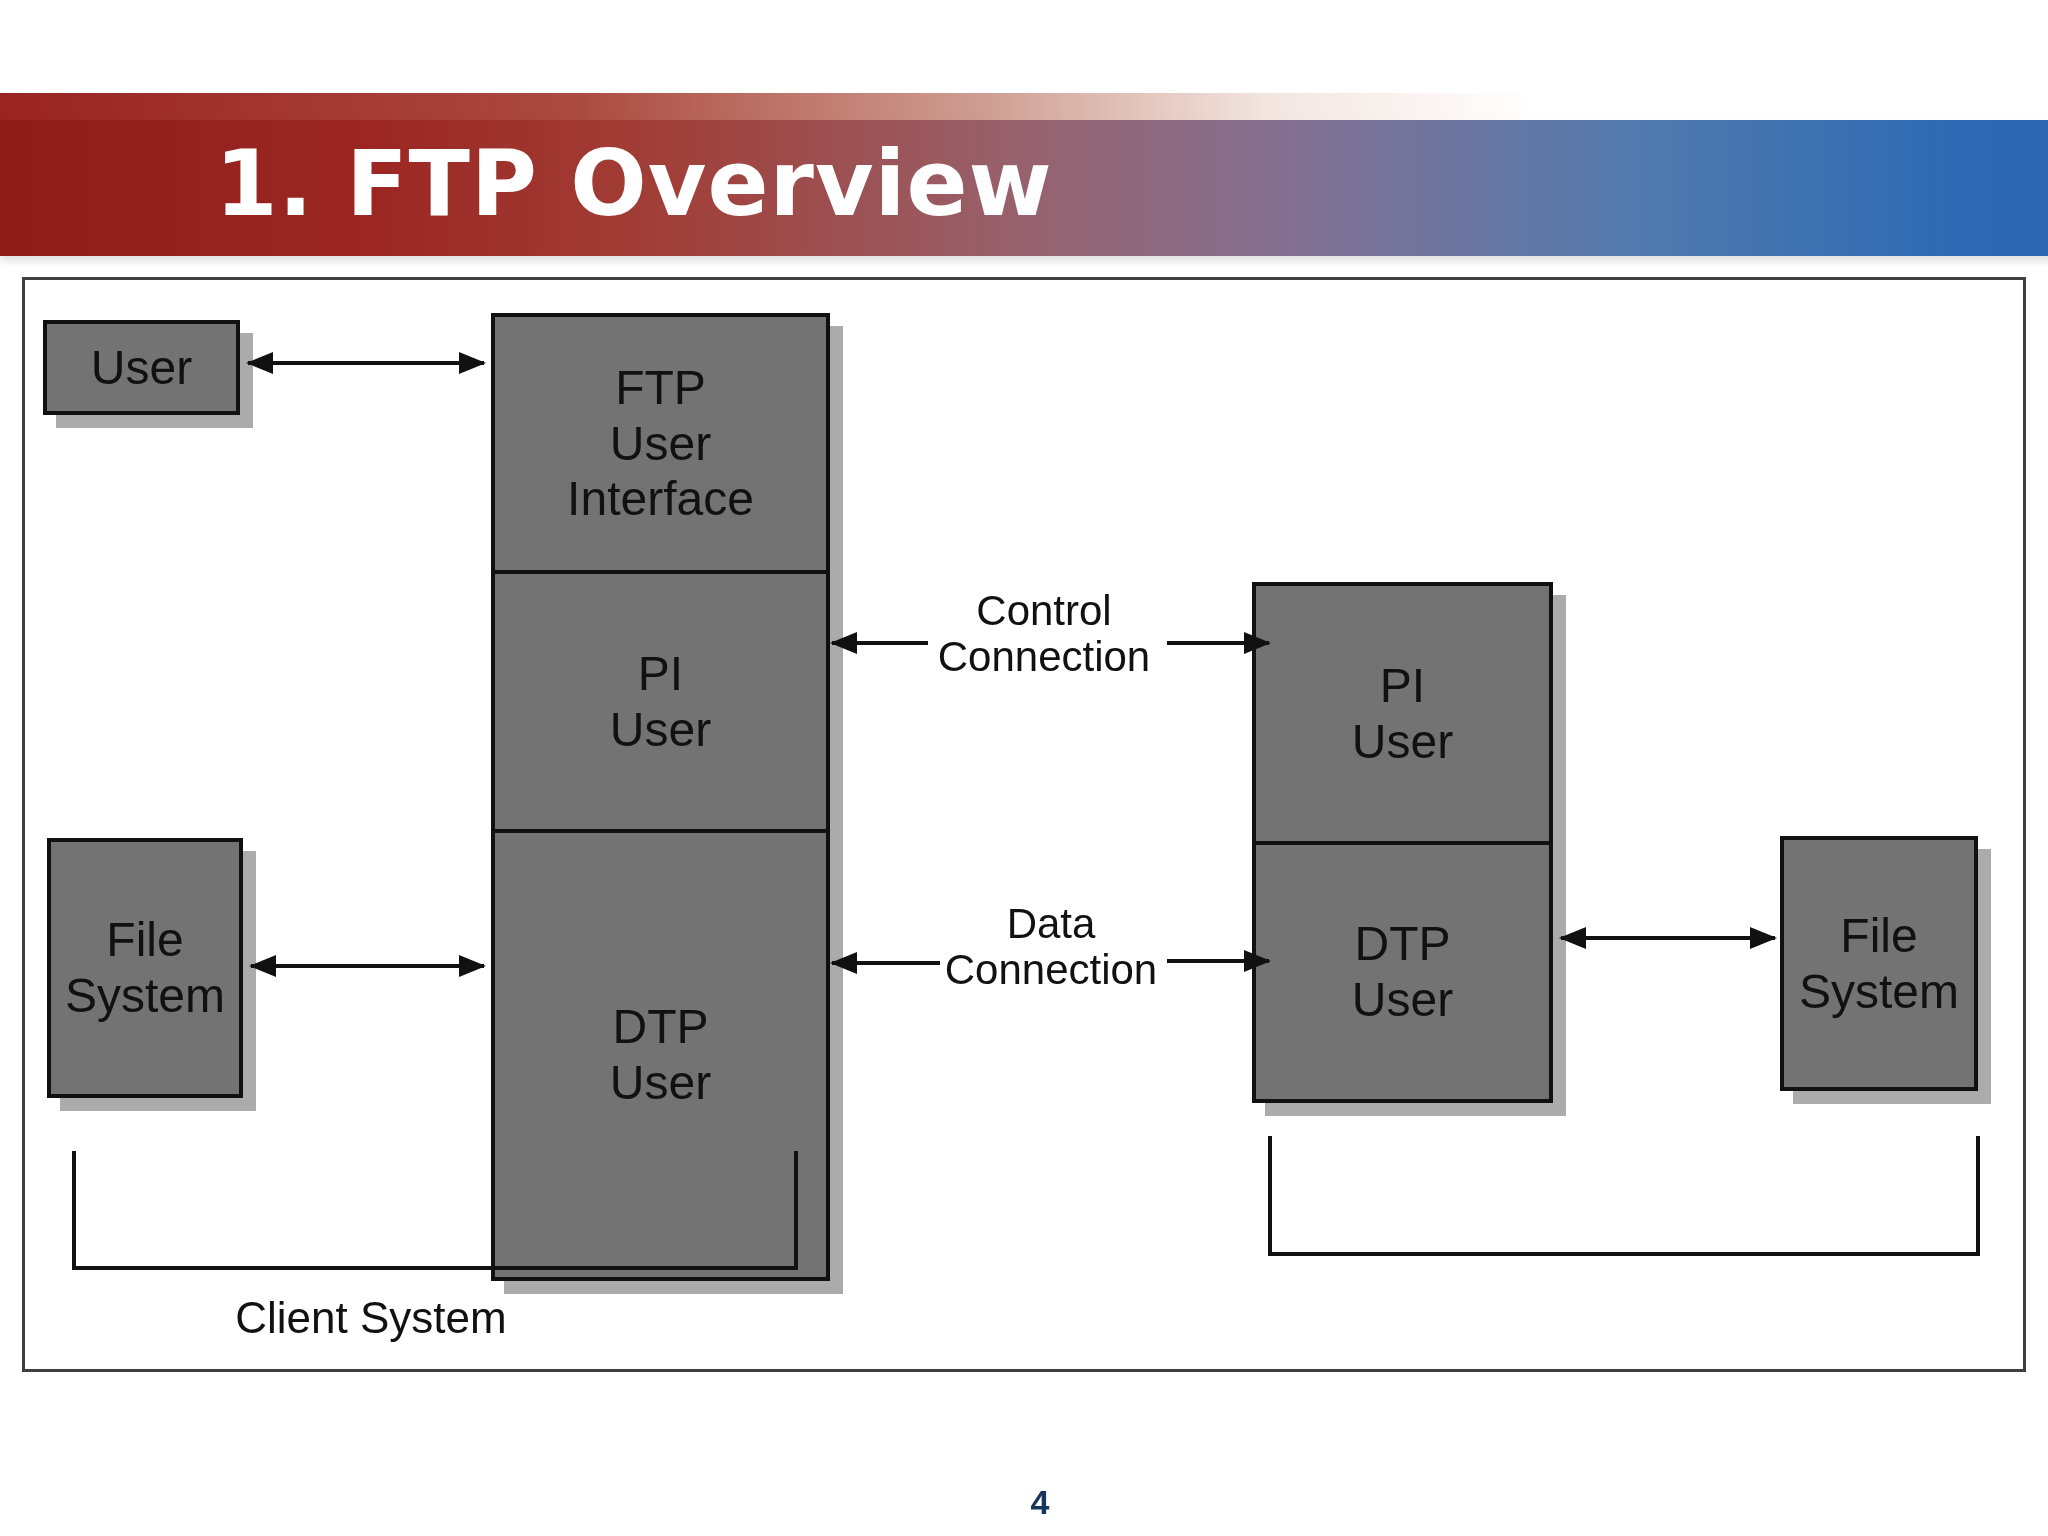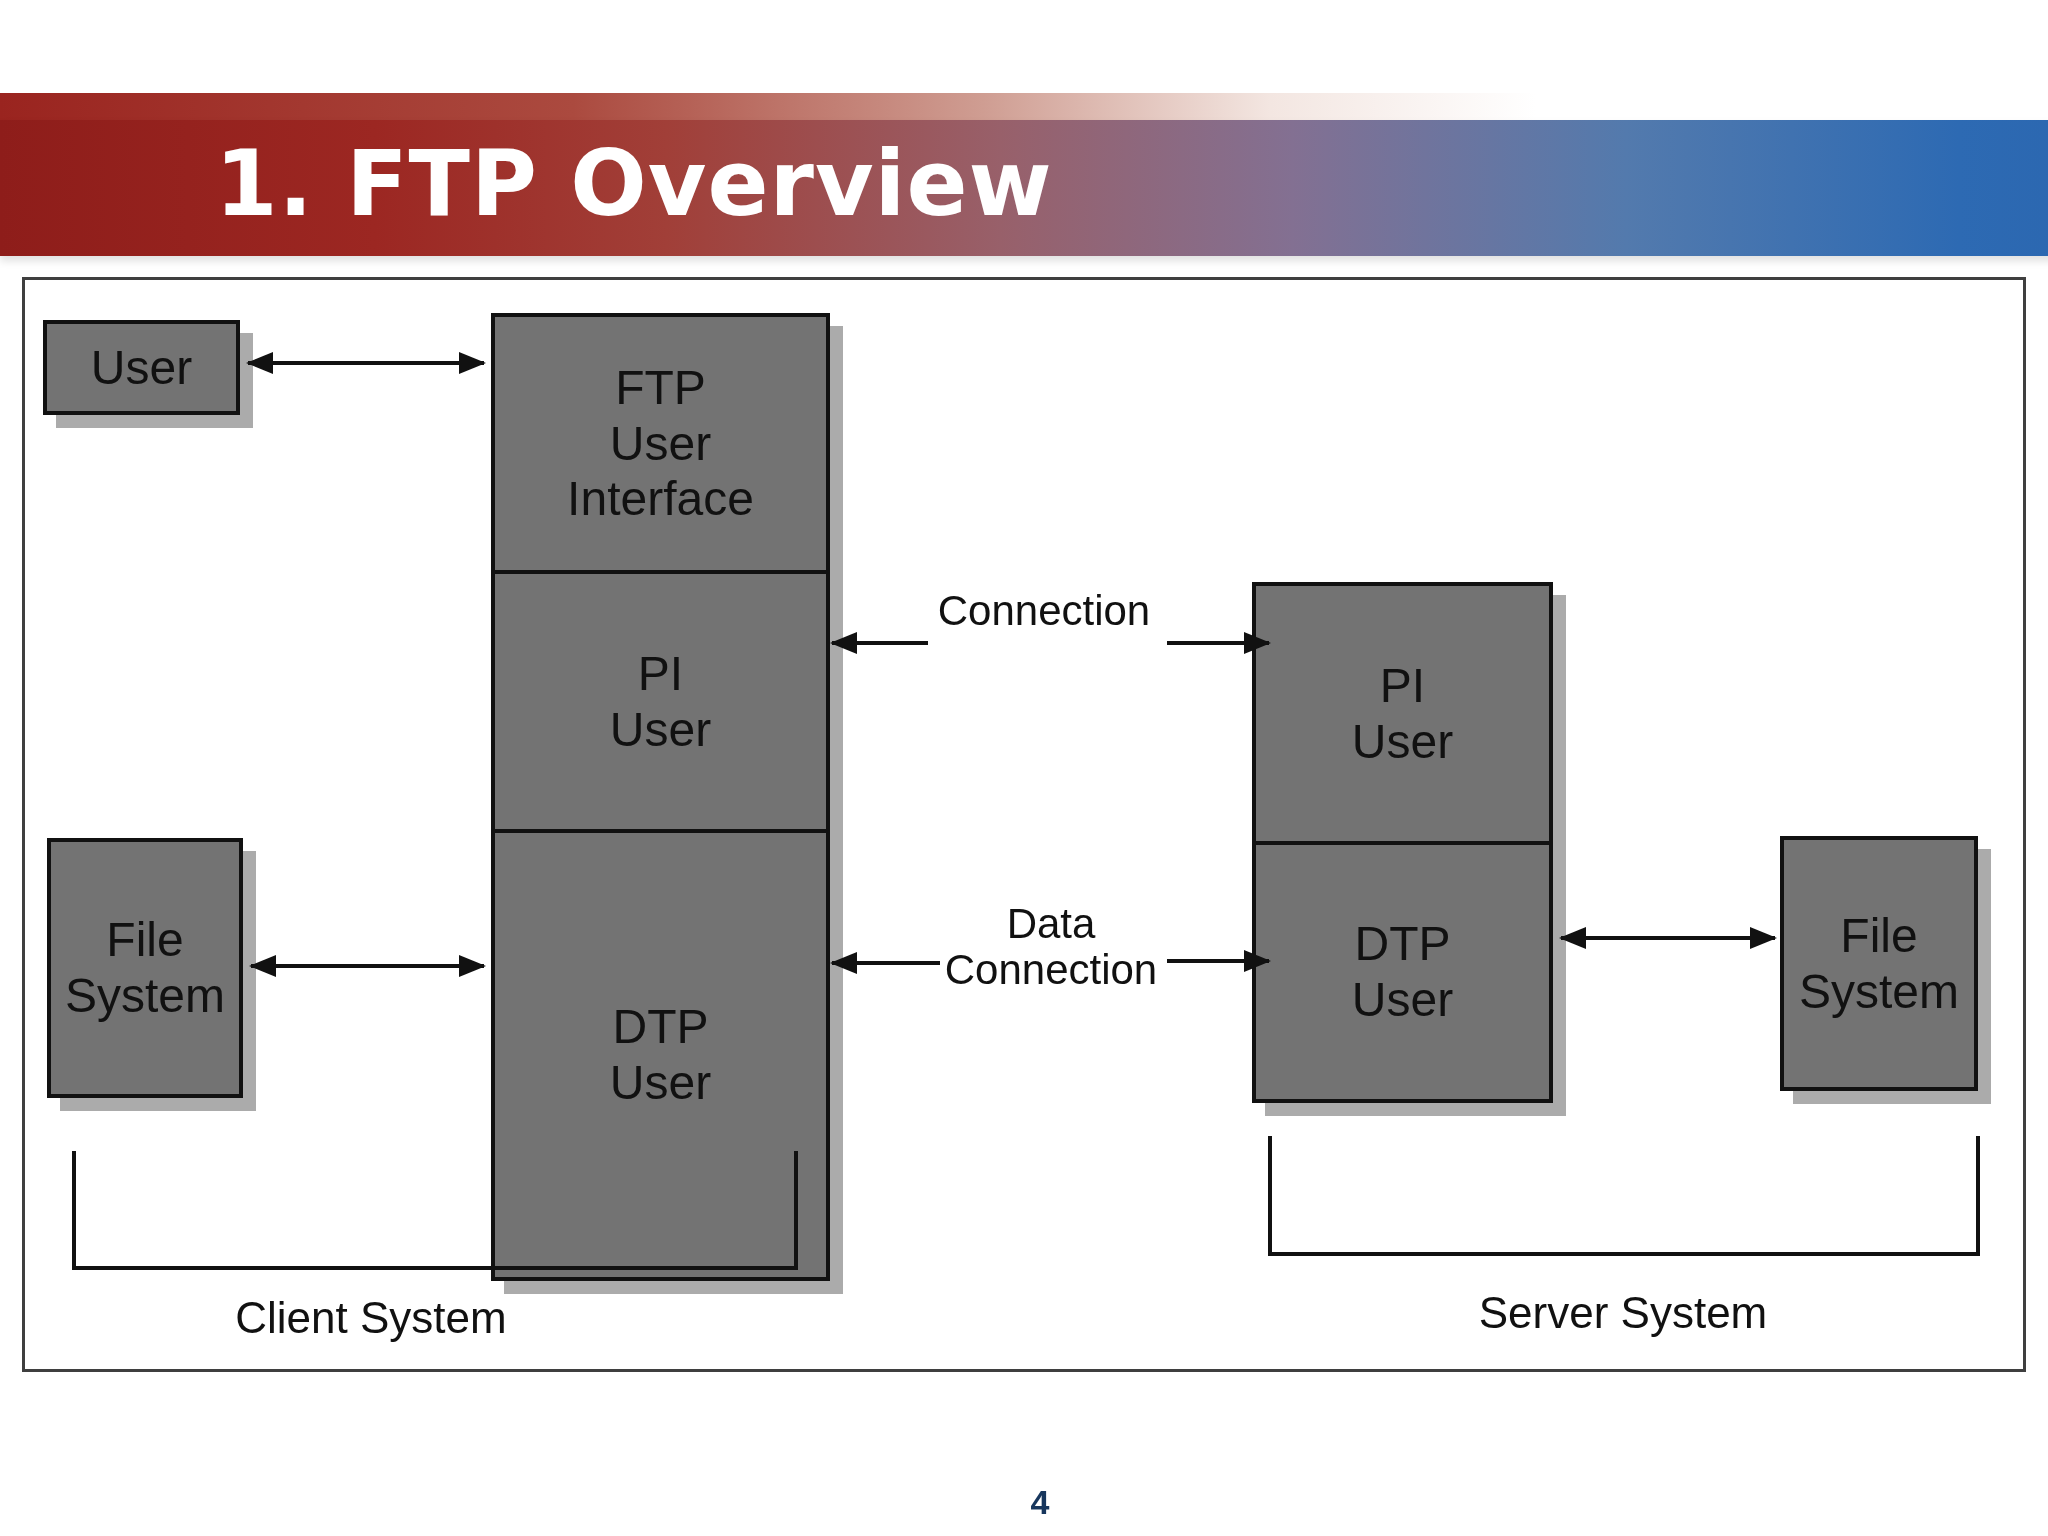--- a/index.html
+++ b/index.html
@@ -195,29 +195,29 @@
         <div class="shaft"></div>
       </div>
     <div class="arrow h-left h-right a-fs-left">
         <div class="shaft"></div>
       </div>
     <div class="arrow h-left h-right a-fs-right">
         <div class="shaft"></div>
       </div>
 
     <div class="conn-label ctrl-label">
+      <span class="ln">Control</span>
       <span class="ln">Connection</span>
     </div>
     <div class="conn-label data-label">
       <span class="ln">Data</span>
       <span class="ln">Connection</span>
     </div>
 
     <div class="bracket client-bracket"></div>
     <div class="bracket server-bracket"></div>
     <div class="group-label client-group-label">Client System</div>
-    <div class="group-label server-group-label">Server System</div>
 
   </div>
 
   <div class="page-number">4</div>
 
 </div>
 
 </body></html>

